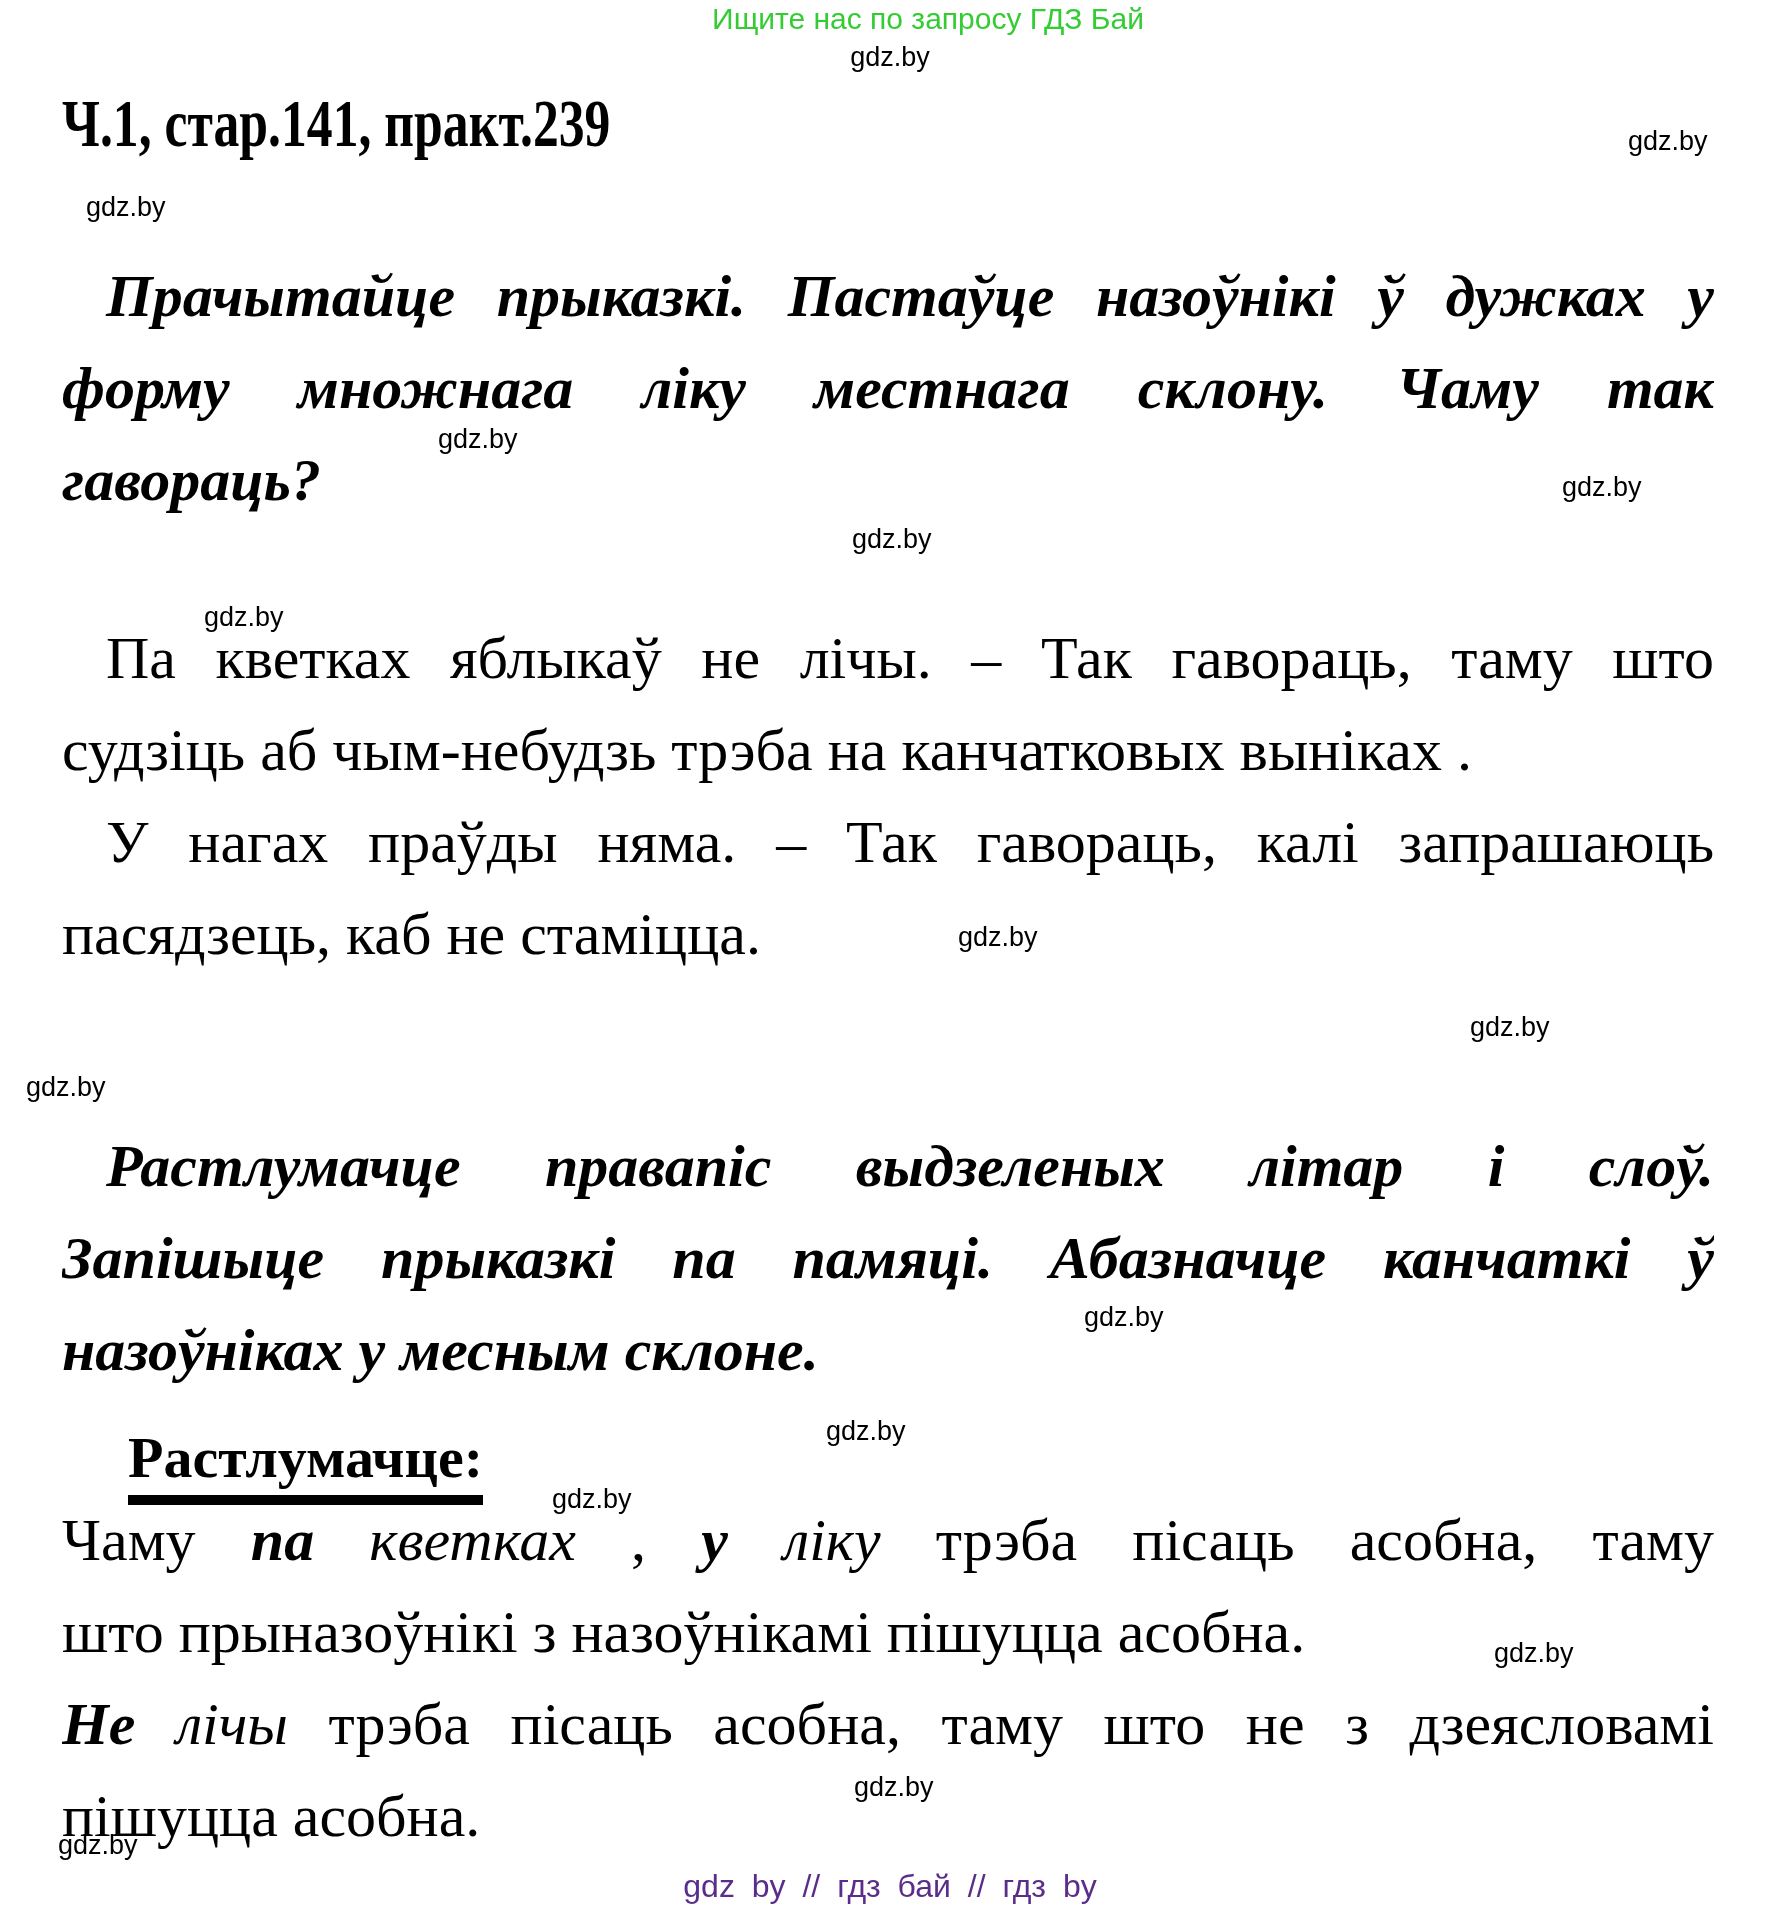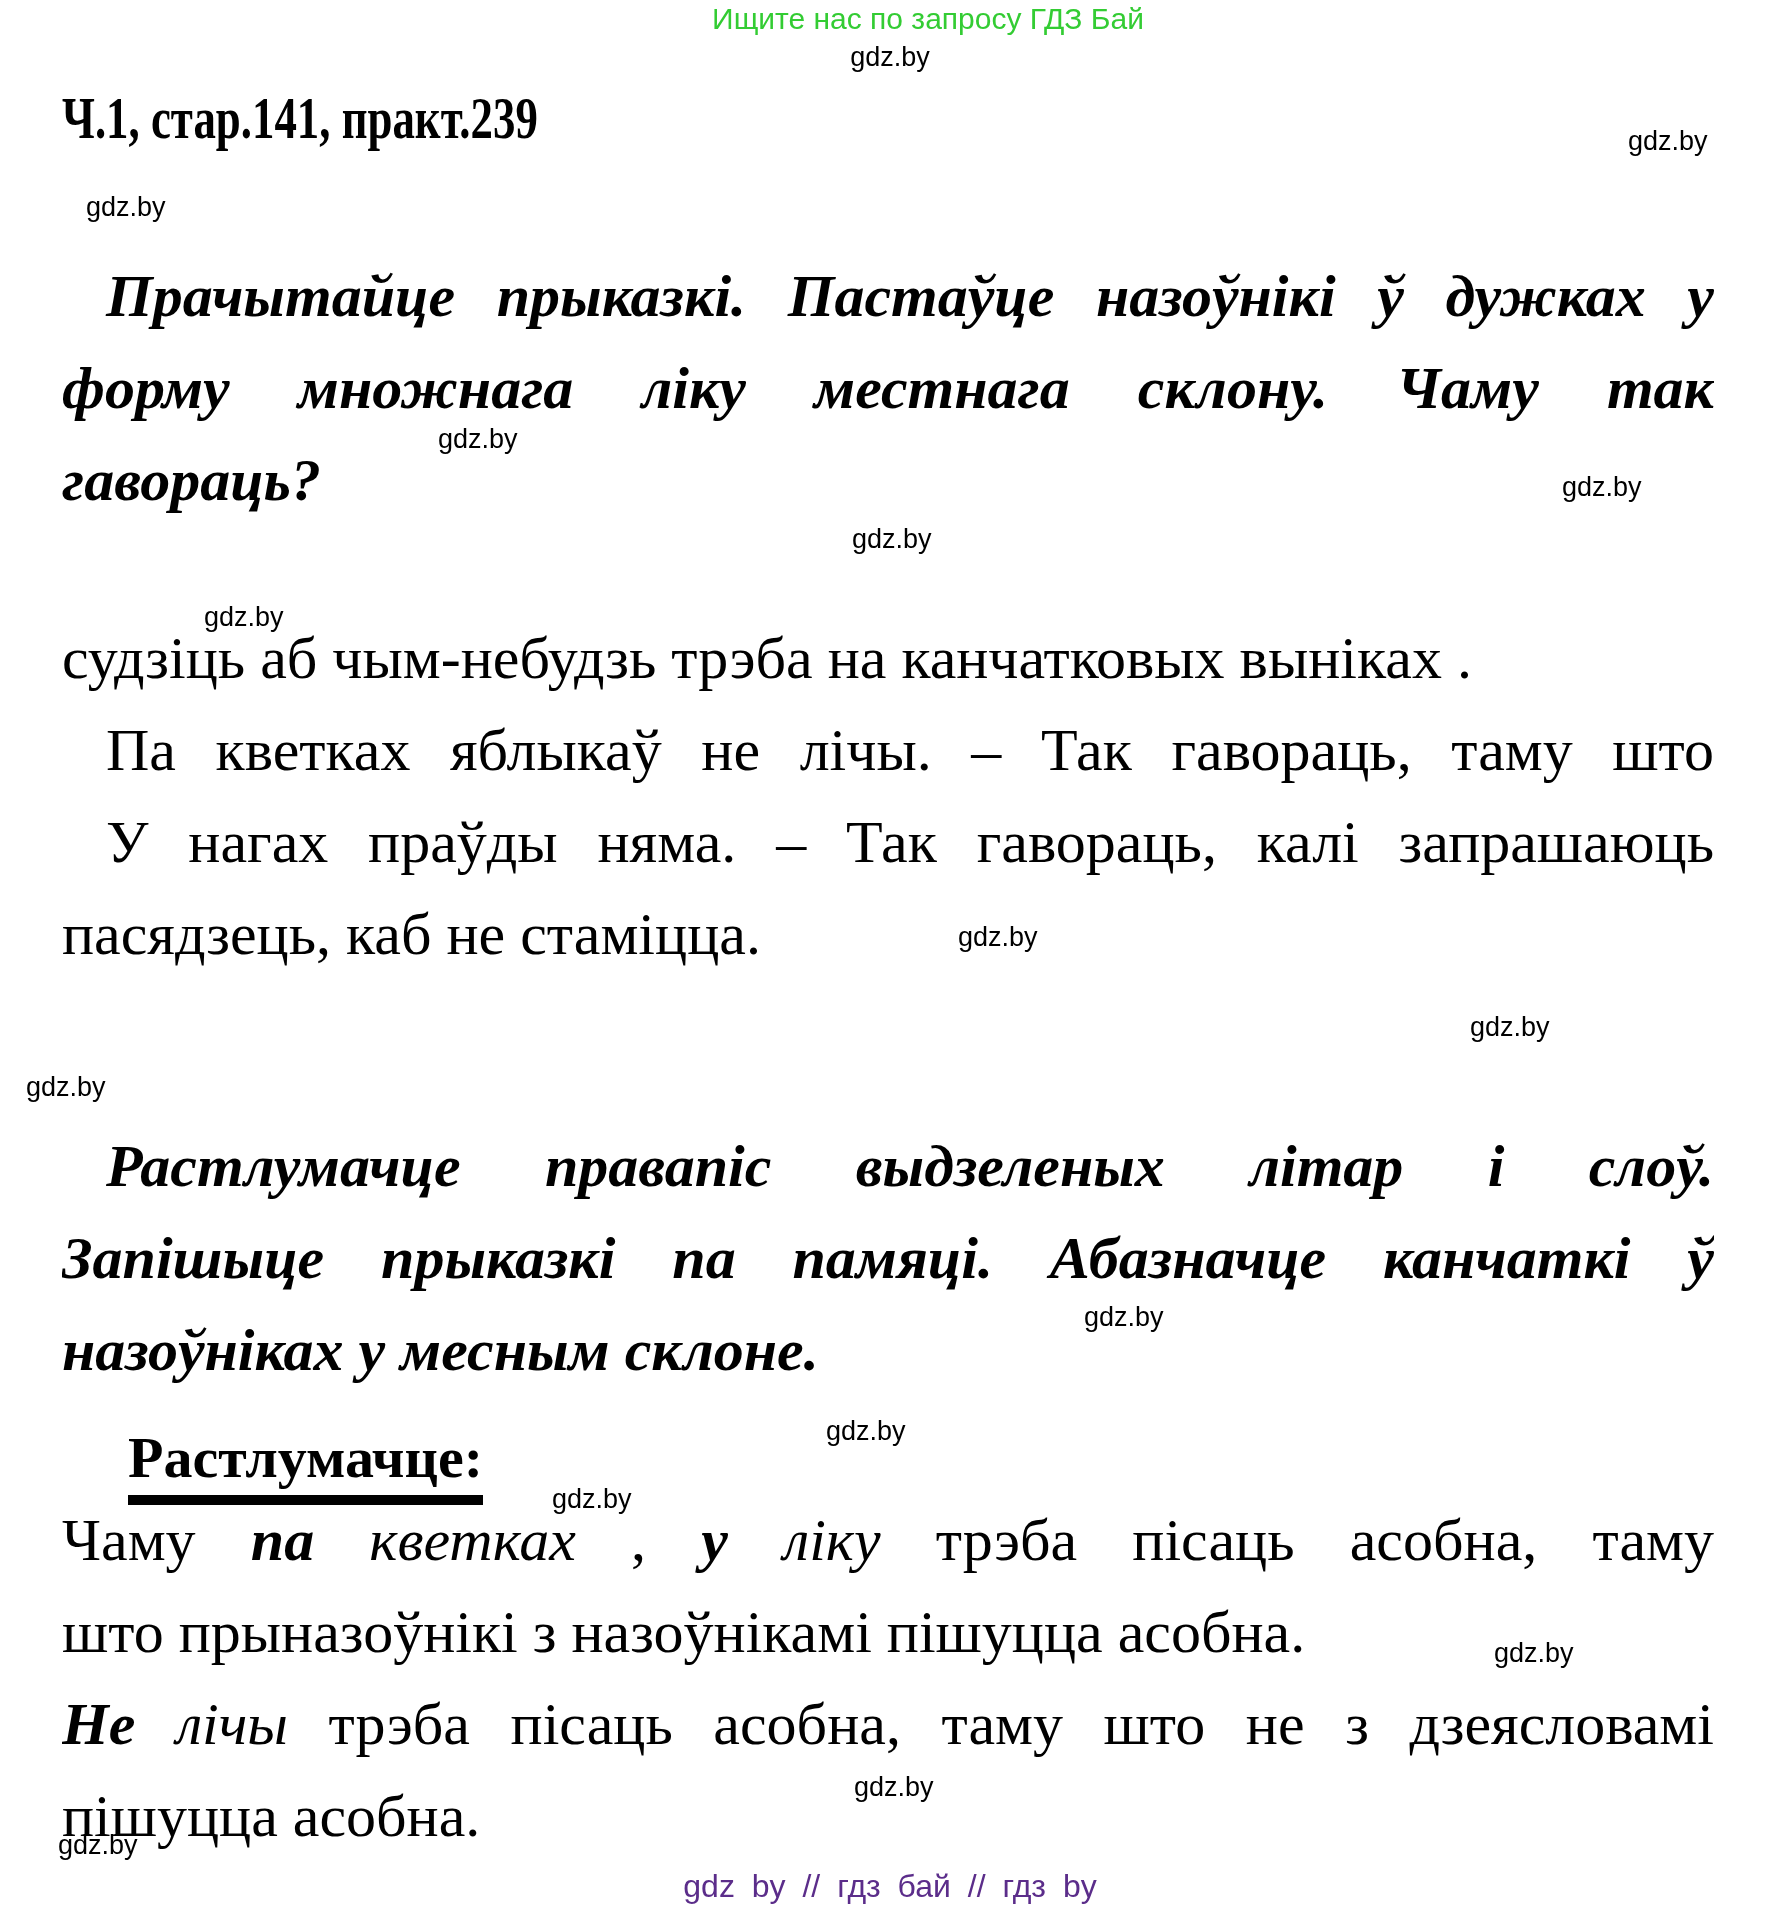--- a/index.html
+++ b/index.html
@@ -34,21 +34,21 @@
     font-size: 27px;
     color: #000000;
     white-space: nowrap;
   }
   
   .title {
     position: absolute;
     top: 84px;
     left: 62px;
     margin: 0;
-    font-size: 59px;
+    font-size: 68px;
     font-weight: bold;
     white-space: nowrap;
   }
   .title .squeeze {
     display: inline-block;
     transform: scaleX(0.76);
     transform-origin: 0 50%;
   }
   
   .block {
@@ -133,22 +133,22 @@
 
   <h1 class="title"><span class="squeeze">Ч.1, стар.141, практ.239</span></h1>
 
   <div class="block italicpara" style="top:250px;">
     <div class="line j indent1">Прачытайце прыказкі. Пастаўце назоўнікі ў дужках у</div>
     <div class="line j">форму множнага ліку местнага склону. Чаму так</div>
     <div class="line">гавораць?</div>
   </div>
 
   <div class="block" style="top:612px;">
+    <div class="line j indent1">Па кветках яблыкаў не лічы. – Так гавораць, таму што</div>
     <div class="line">судзіць аб чым-небудзь трэба на канчатковых выніках .</div>
-    <div class="line j indent1">Па кветках яблыкаў не лічы. – Так гавораць, таму што</div>
     <div class="line j indent1">У нагах праўды няма. – Так гавораць, калі запрашаюць</div>
     <div class="line">пасядзець, каб не стаміцца.</div>
   </div>
 
   <div class="block italicpara" style="top:1120px;">
     <div class="line j indent1">Растлумачце правапіс выдзеленых літар і слоў.</div>
     <div class="line j">Запішыце прыказкі па памяці. Абазначце канчаткі ў</div>
     <div class="line">назоўніках у месным склоне.</div>
   </div>
 

